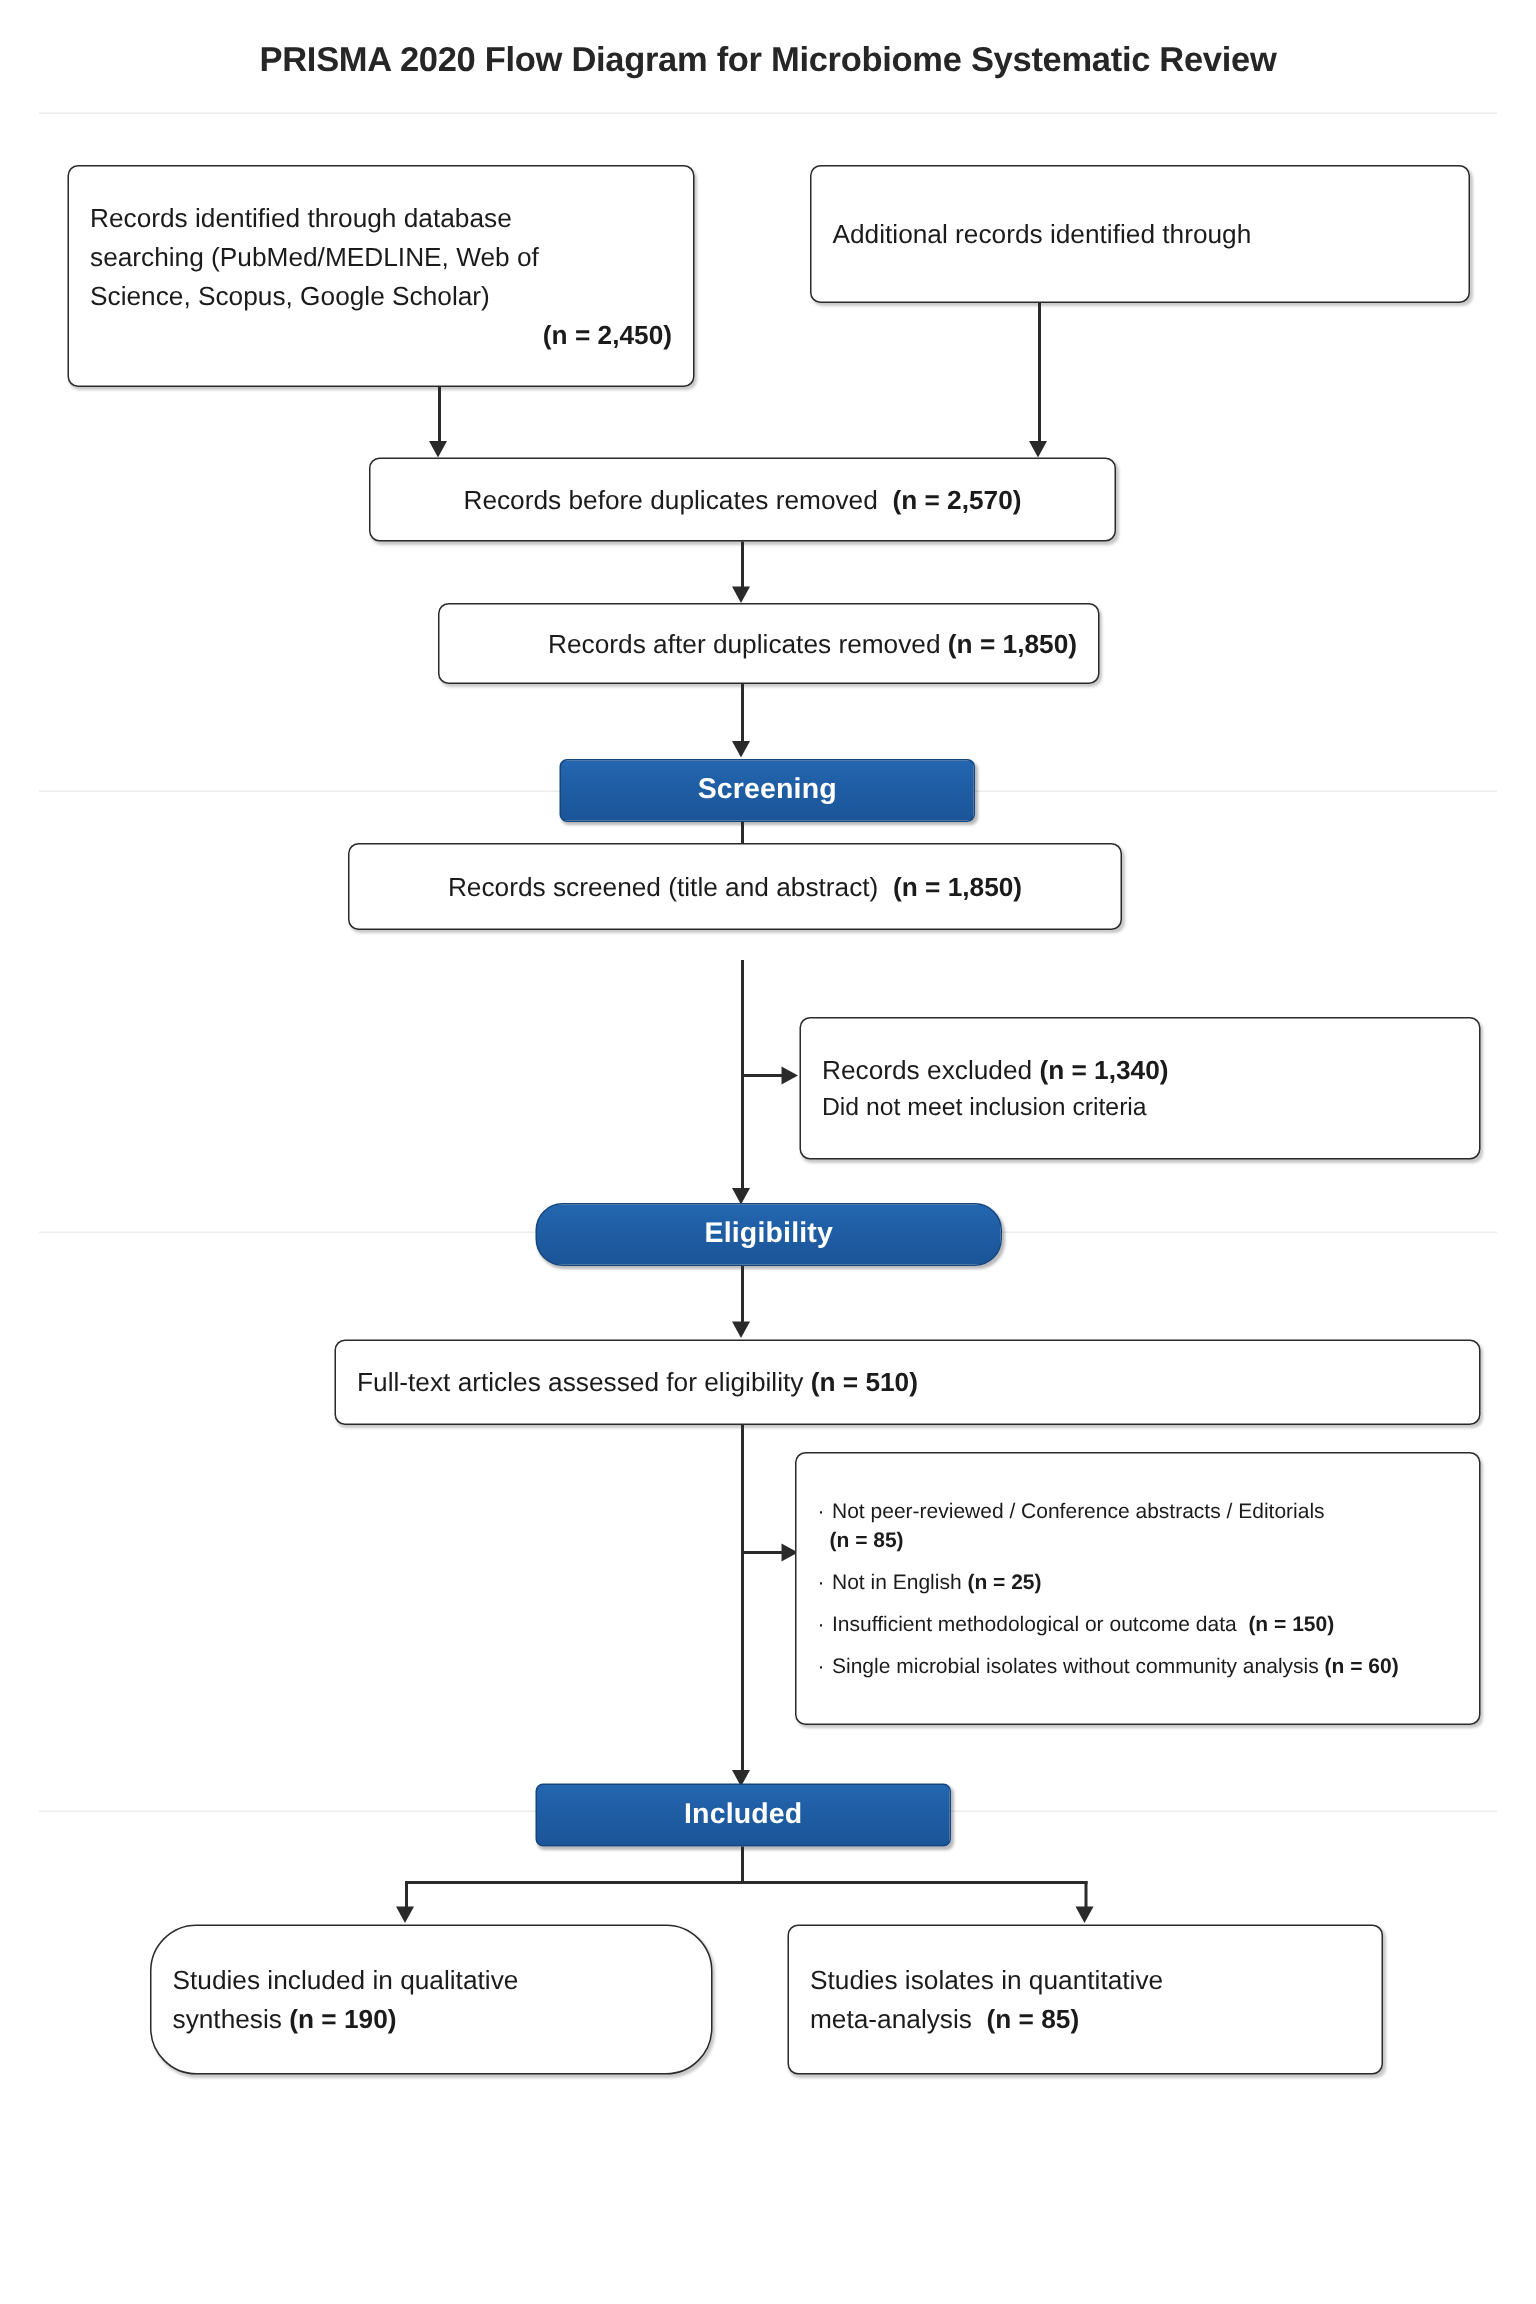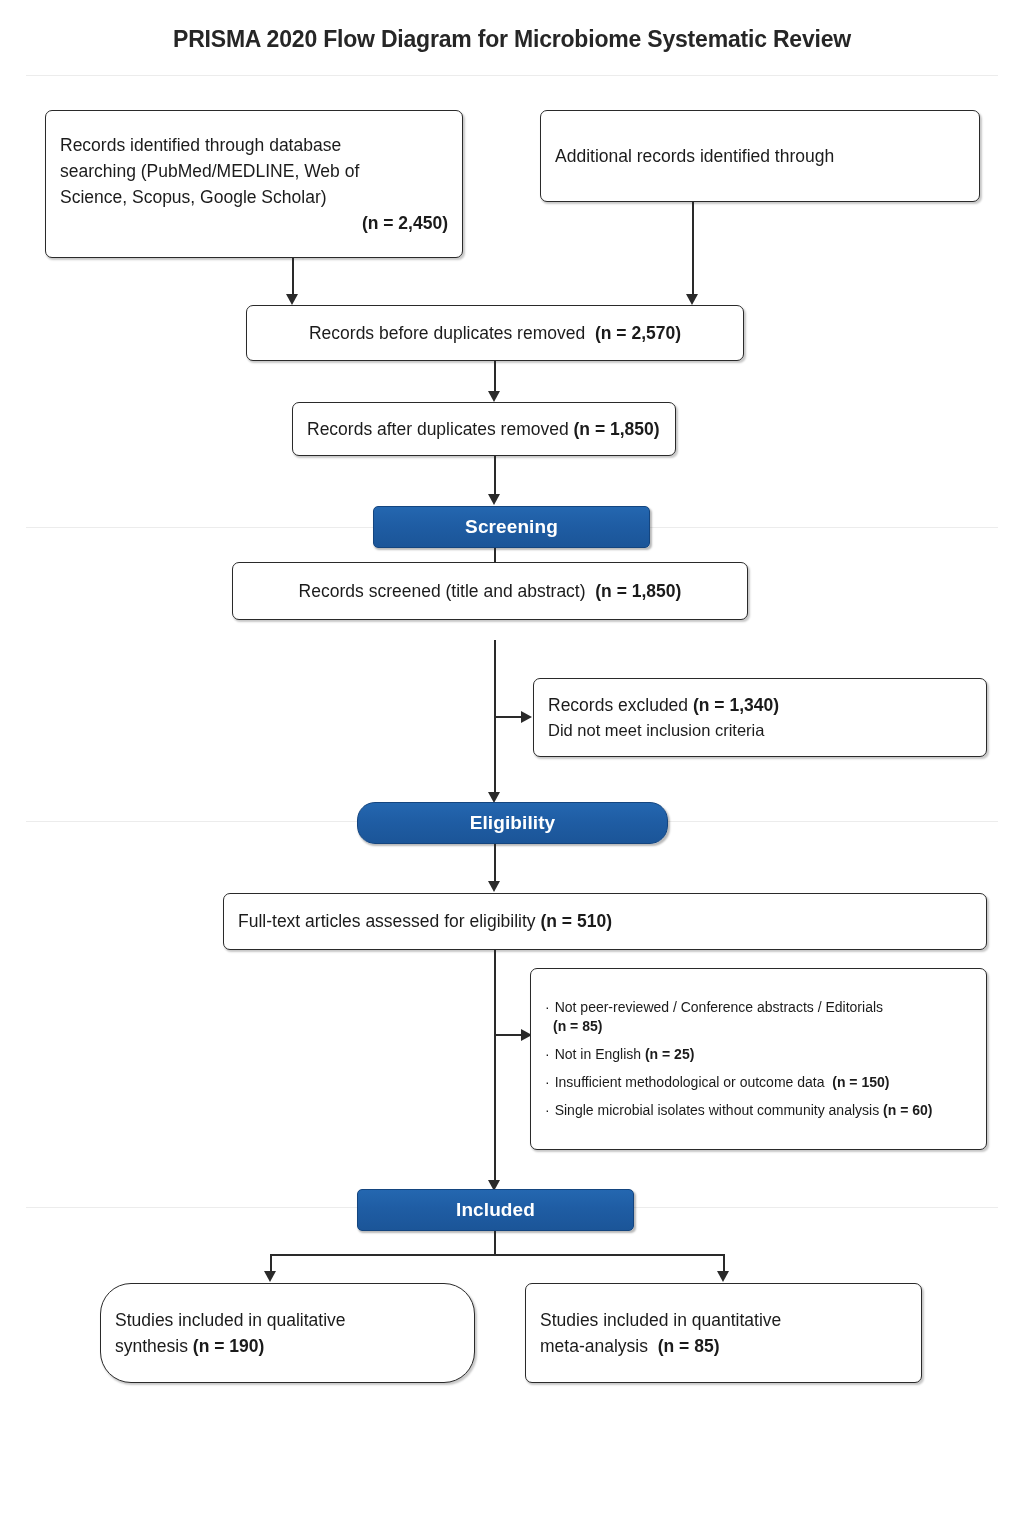--- a/index.html
+++ b/index.html
@@ -156,21 +156,21 @@
 
   <div class="node" style="left:246px; top:305px; width:498px; height:56px; align-items:center;">
     <div class="ln center">
       <span>Records before duplicates removed</span><span>&nbsp; </span><span class="nb">(n = 2,570)</span>
     </div>
   </div>
 
   <div class="vline" style="left:494px; top:361px; height:32px;"></div>
   <div class="arrow-down" style="left:488px; top:391px;"></div>
 
-  <div class="node" style="left:292px; top:402px; width:384px; height:54px; align-items:flex-start;">
+  <div class="node" style="left:292px; top:402px; width:441px; height:54px; align-items:flex-end;">
     <div class="ln center">
       <span>Records after duplicates removed</span><span>&nbsp;</span><span class="nb">(n = 1,850)</span>
     </div>
   </div>
 
   <div class="vline" style="left:494px; top:456px; height:40px;"></div>
   <div class="arrow-down" style="left:488px; top:494px;"></div>
 
   <div class="banner" style="left:373px; top:506px; width:277px; height:42px;">Screening</div>
 
@@ -182,21 +182,21 @@
       <span>Records screened (title and abstract)</span><span>&nbsp; </span><span class="nb">(n = 1,850)</span>
     </div>
   </div>
 
   <div class="vline" style="left:494px; top:640px; height:156px;"></div>
   <div class="arrow-down" style="left:488px; top:792px;"></div>
 
   <div class="hline" style="left:494px; top:716px; width:28px;"></div>
   <div class="arrow-right" style="left:521px; top:711px;"></div>
 
-  <div class="node" style="left:533px; top:678px; width:454px; height:79px;">
+  <div class="node" style="left:533px; top:678px; width:454px; height:95px;">
     <div class="ln">
       <span>Records excluded</span><span>&nbsp;</span><span class="nb">(n = 1,340)</span>
     </div>
     <div class="ln" style="font-size:16.5px;">Did not meet inclusion criteria</div>
   </div>
 
   <div class="banner" style="left:357px; top:802px; width:311px; height:42px;border-radius:18px;">Eligibility</div>
 
   <div class="vline" style="left:494px; top:844px; height:40px;"></div>
   <div class="arrow-down" style="left:488px; top:881px;"></div>
@@ -245,19 +245,19 @@
   <div class="arrow-down" style="left:717px; top:1271px;"></div>
 
   <div class="node wrap" style="left:100px; top:1283px; width:375px; height:100px;border-radius:31px;">
     <div class="ln">Studies included in qualitative</div>
     <div class="ln">
       <span>synthesis</span><span>&nbsp;</span><span class="nb">(n = 190)</span>
     </div>
   </div>
 
   <div class="node wrap" style="left:525px; top:1283px; width:397px; height:100px;">
-    <div class="ln">Studies included in quantitative</div>
+    <div class="ln">Studies isolates in quantitative</div>
     <div class="ln">
       <span>meta-analysis</span><span>&nbsp; </span><span class="nb">(n = 85)</span>
     </div>
   </div>
 
 </div>
 
 </body></html>

